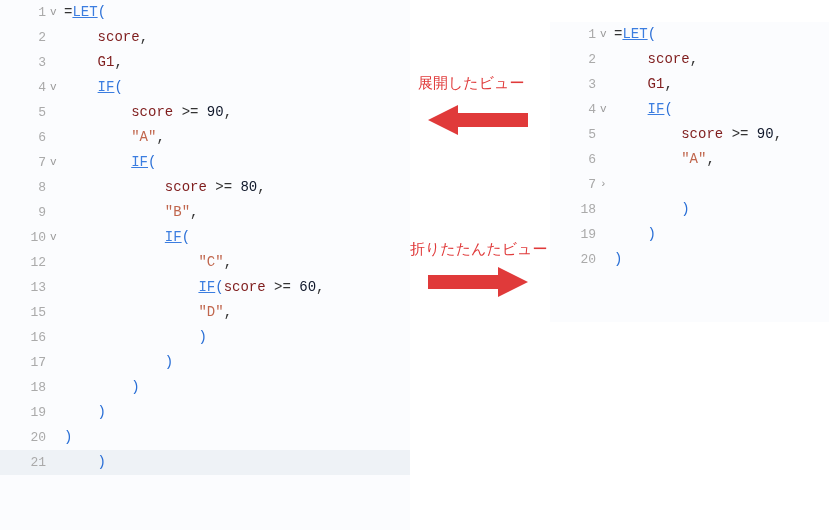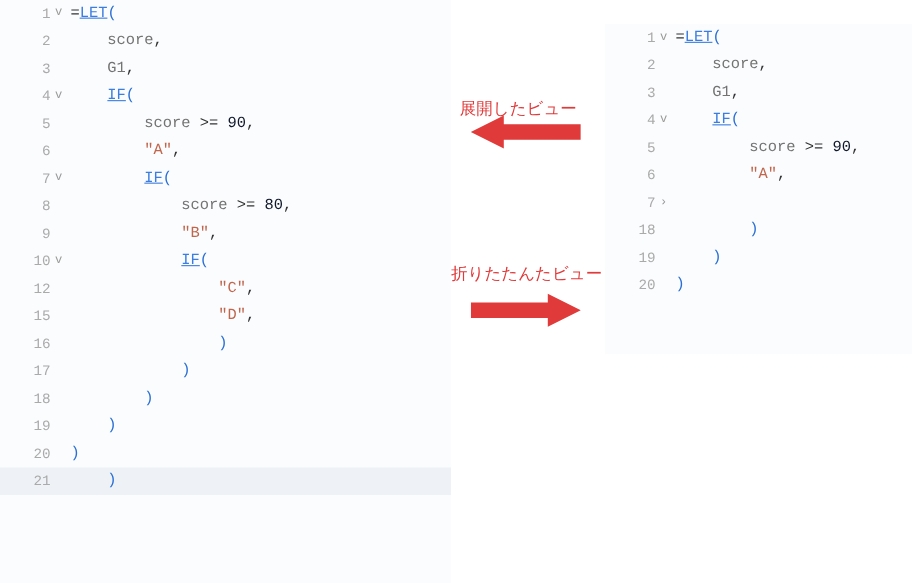--- a/index.html
+++ b/index.html
@@ -49,21 +49,21 @@
   line-height: 25px;
 }
 .code {
   flex: 1;
   white-space: pre;
   color: #333;
 }
 .op { color: #333; }
 .fn { color: #3b7de0; text-decoration: underline; }
 .paren { color: #2a6fd6; }
-.ident { color: #737373; }
+.ident { color: #7f1d1d; }
 .num { color: #0f172a; }
 .str { color: #c0664d; }
 .ellips {
   display: inline-block;
   border: 1px solid #ccc;
   border-radius: 3px;
   padding: 0 3px;
   line-height: 14px;
   font-size: 11px;
   color: #888;
@@ -134,20 +134,25 @@
       <div class="gutter">10</div>
       <div class="fold">v</div>
       <div class="code"><span>            </span><span class="fn">IF</span><span class="paren">(</span></div>
     </div>
     <div class="line">
       <div class="gutter">12</div>
       <div class="fold"></div>
       <div class="code"><span>                </span><span class="str">"C"</span><span class="op">,</span></div>
     </div>
     <div class="line">
+      <div class="gutter">13</div>
+      <div class="fold"></div>
+      <div class="code"><span>                </span><span class="fn">IF</span><span class="paren">(</span><span class="ident">score</span><span> </span><span class="op">&gt;=</span><span> </span><span class="num">60</span><span class="op">,</span></div>
+    </div>
+    <div class="line">
       <div class="gutter">15</div>
       <div class="fold"></div>
       <div class="code"><span>                </span><span class="str">"D"</span><span class="op">,</span></div>
     </div>
     <div class="line">
       <div class="gutter">16</div>
       <div class="fold"></div>
       <div class="code"><span>                </span><span class="paren">)</span></div>
     </div>
     <div class="line">
@@ -221,21 +226,21 @@
       <div class="fold"></div>
       <div class="code"><span>    </span><span class="paren">)</span></div>
     </div>
     <div class="line">
       <div class="gutter">20</div>
       <div class="fold"></div>
       <div class="code"><span class="paren">)</span></div>
     </div>
   </div>
 
-<div class="label" style="left:418px; top:90px;">展開したビュー</div>
+<div class="label" style="left:418px; top:74px;">展開したビュー</div>
 <div class="arrow" style="left:428px; top:102px;">
   <svg width="100" height="36">
       <polygon points="0,18 30,3 30,11 100,11 100,25 30,25 30,33" fill="#e03a3a"></polygon>
     </svg>
 </div>
 
 <div class="label" style="left:410px; top:240px;">折りたたんたビュー</div>
 <div class="arrow" style="left:428px; top:264px;">
   <svg width="100" height="36">
       <polygon points="100,18 70,3 70,11 0,11 0,25 70,25 70,33" fill="#e03a3a"></polygon>

